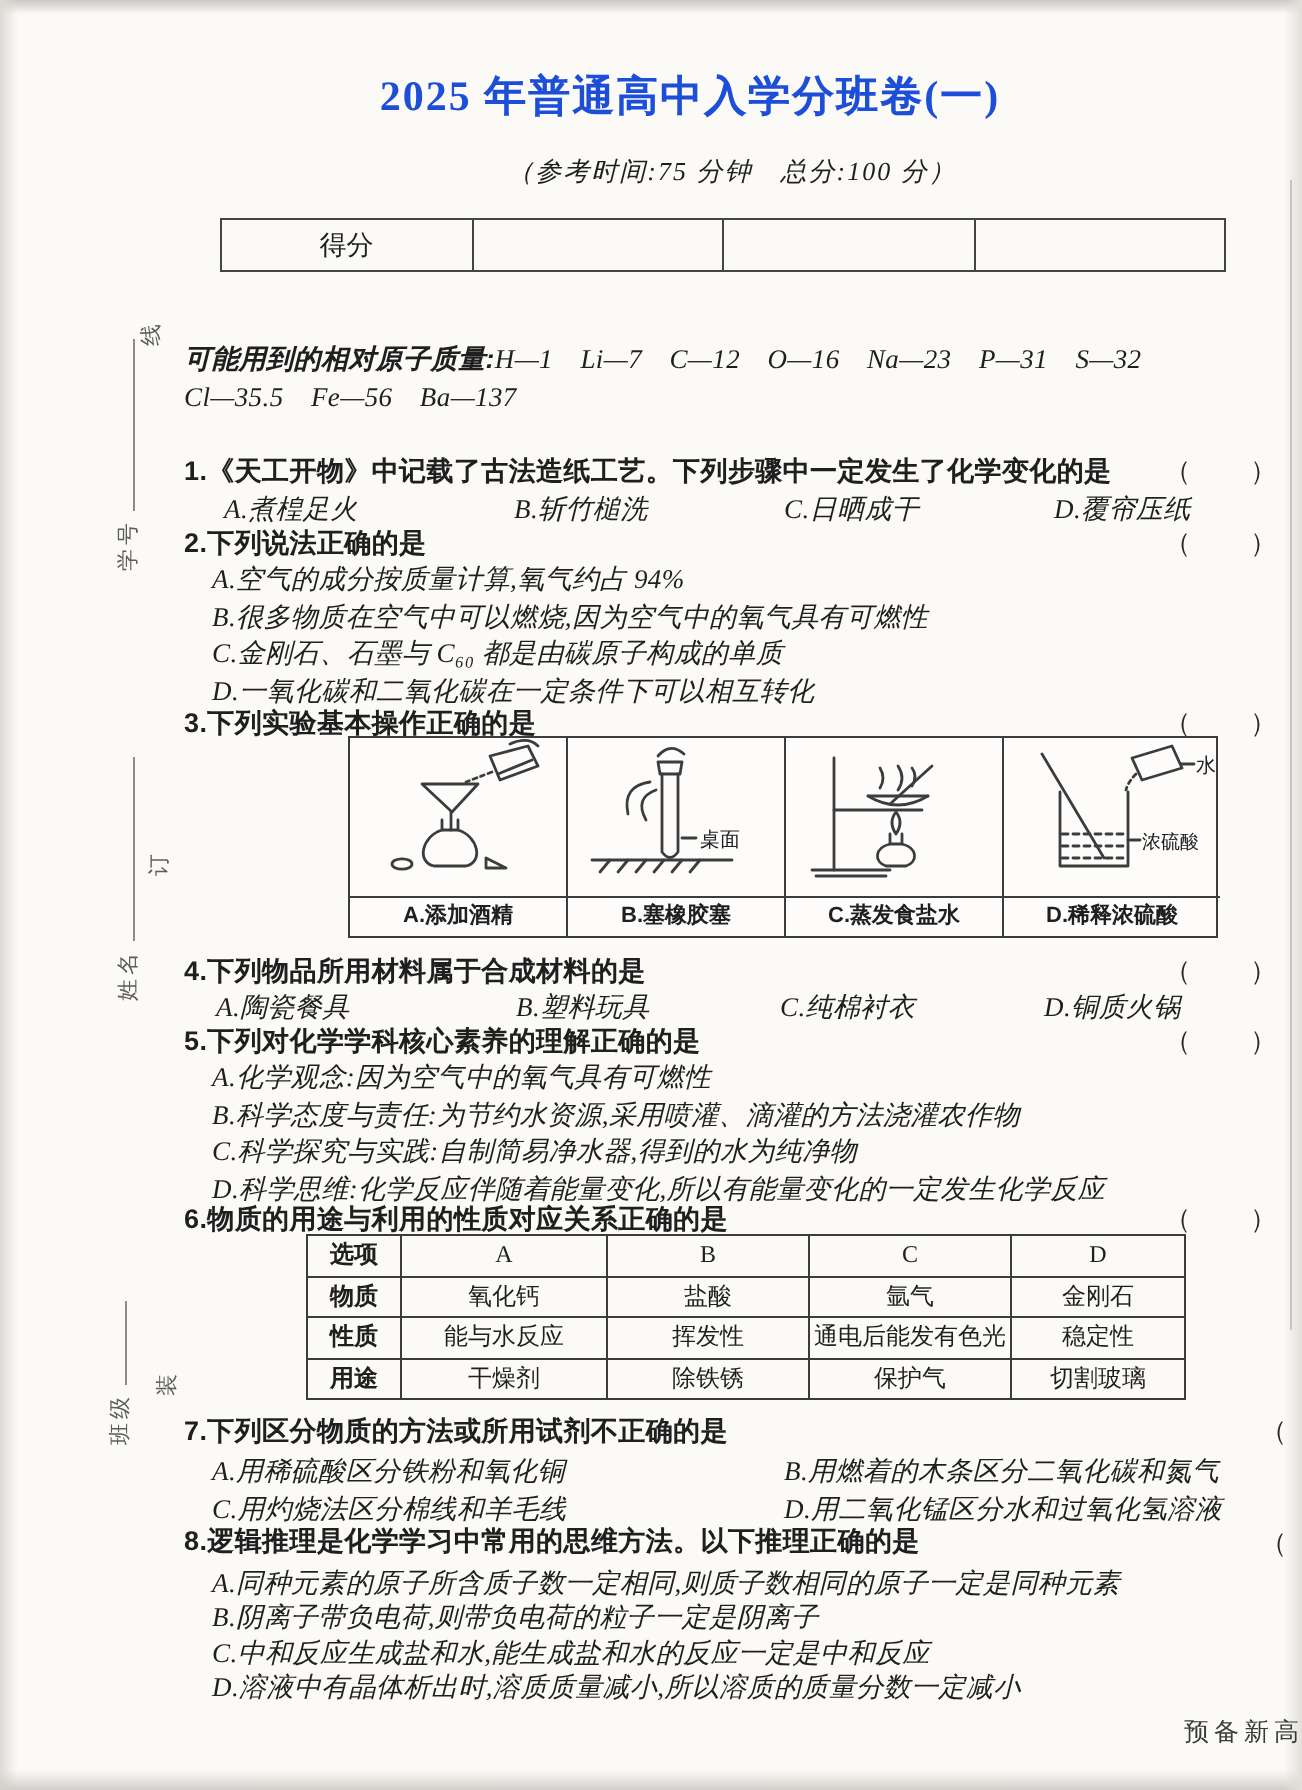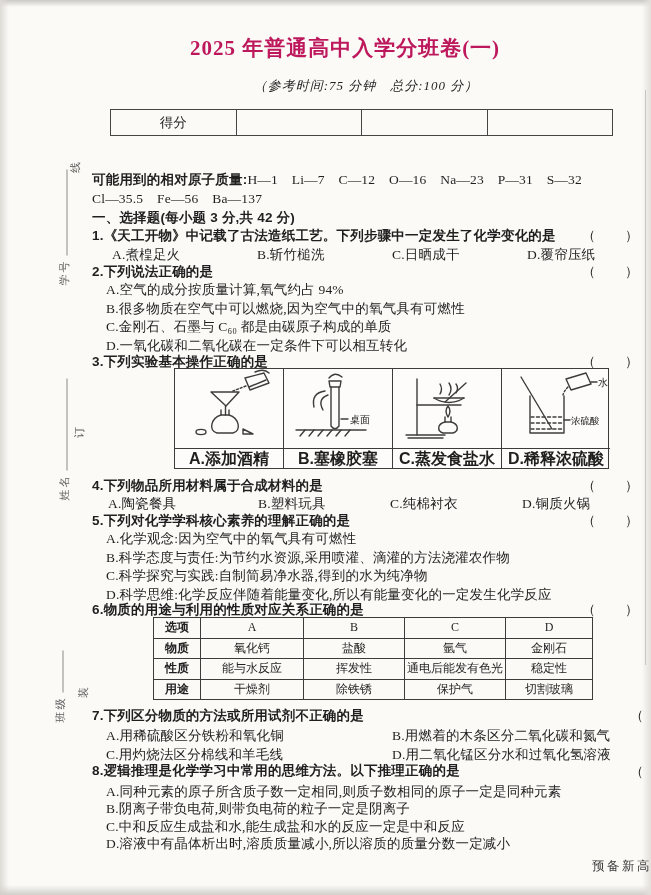--- a/index.html
+++ b/index.html
@@ -9,43 +9,43 @@
     font-family:"Liberation Serif", serif; color:#1f1f1f;
   }
   .abs { position:absolute; white-space:nowrap; }
   
   .edge-top    { left:0; top:0; width:651px; height:7px;  background:linear-gradient(180deg,#ccc9c4,rgba(251,250,247,0)); }
   .edge-left   { left:0; top:0; width:9px; height:895px;  background:linear-gradient(90deg,#dedbd6,rgba(251,250,247,0)); }
   .edge-bottom { left:0; top:885px; width:651px; height:10px; background:linear-gradient(0deg,#d2cfca,rgba(251,250,247,0)); }
   .edge-right  { left:642px; top:0; width:9px; height:895px; background:linear-gradient(270deg,#e2dfda,rgba(251,250,247,0)); }
   .fold-line   { left:645px; top:90px; width:1px; height:575px; background:#c9c6c1; }
 
-  .title { font-size:21px; font-weight:bold; color:#be185d; letter-spacing:1px; text-align:center; }
+  .title { font-size:21px; font-weight:bold; color:#1d4ed8; letter-spacing:1px; text-align:center; }
   .subtitle { font-size:13px; font-style:italic; text-align:center; letter-spacing:1px; }
 
   table { border-collapse:collapse; table-layout:fixed; }
   .score-table td {
     border:1.4px solid #454545; text-align:center; vertical-align:middle;
     font-size:13.5px; height:25px; padding:0;
   }
   .stem { font-size:13.5px; font-weight:700; font-family:"Liberation Sans", sans-serif; letter-spacing:0.2px; }
-  .plain { font-size:13.5px; letter-spacing:0.2px; }
+  .plain { font-size:13.5px; letter-spacing:0.2px;font-style:italic; }
   .bold  { font-weight:700; font-family:"Liberation Sans", sans-serif; }
   .opts-block div { height:18.5px; line-height:18.5px; }
   .opts-block.tight div { height:17.3px; line-height:17.3px; }
   .opts-inline { display:flex; }
   .bracket { font-size:13.5px; letter-spacing:8px; color:#2a2a2a; }
 
   
   .fig { border:1.5px solid #3c3c3c; display:grid; grid-template-columns:repeat(4,1fr); background:#fdfcfa; }
   .fig-cell { border-left:1.2px solid #3c3c3c; }
   .fig-cell:first-child { border-left:none; }
   .fig-draw { height:79px; display:block; }
   .fig-cap { border-top:1.2px solid #3c3c3c; height:19px; line-height:19px; text-align:center;
-             font-size:16px; font-weight:700; font-family:"Liberation Sans", sans-serif; }
+             font-size:11px; font-weight:700; font-family:"Liberation Sans", sans-serif; }
 
   
   .prop-table { border:1.5px solid #3c3c3c; }
   .prop-table td { border:1.1px solid #3c3c3c; text-align:center; vertical-align:middle;
                    font-size:12px; height:19.5px; padding:0 1px; overflow:hidden; }
   .prop-table td.hd { font-weight:700; font-family:"Liberation Sans", sans-serif; }
 
   
   .vrot { transform:rotate(-90deg); transform-origin:center center; font-size:11px; color:#5c5c5c; }
   .vfield { display:flex; align-items:center; }
@@ -95,21 +95,20 @@
       <td></td>
     </tr>
   </tbody>
     </table>
 
   <div class="abs plain" style="left:92px; top:171px;">
     <span class="bold">可能用到的相对原子质量:</span><span>H—1　Li—7　C—12　O—16　Na—23　P—31　S—32</span>
   </div>
   <div class="abs plain" style="left:92px; top:190px;">Cl—35.5　Fe—56　Ba—137</div>
 
-  <div class="abs stem" style="left:92px; top:209px;">一、选择题(每小题 3 分,共 42 分)</div>
 
   <div class="abs stem" style="left:92px; top:227px;">1.《天工开物》中记载了古法造纸工艺。下列步骤中一定发生了化学变化的是</div>
   <div class="abs bracket" style="left:582px; top:227px;">（　）</div>
   <div class="abs plain opts-inline" style="left:112px; top:246px; width:528px;">
     <span style="width:145px;">A.煮楻足火</span>
     <span style="width:135px;">B.斩竹槌洗</span>
     <span style="width:135px;">C.日晒成干</span>
     <span>D.覆帘压纸</span>
   </div>
 

